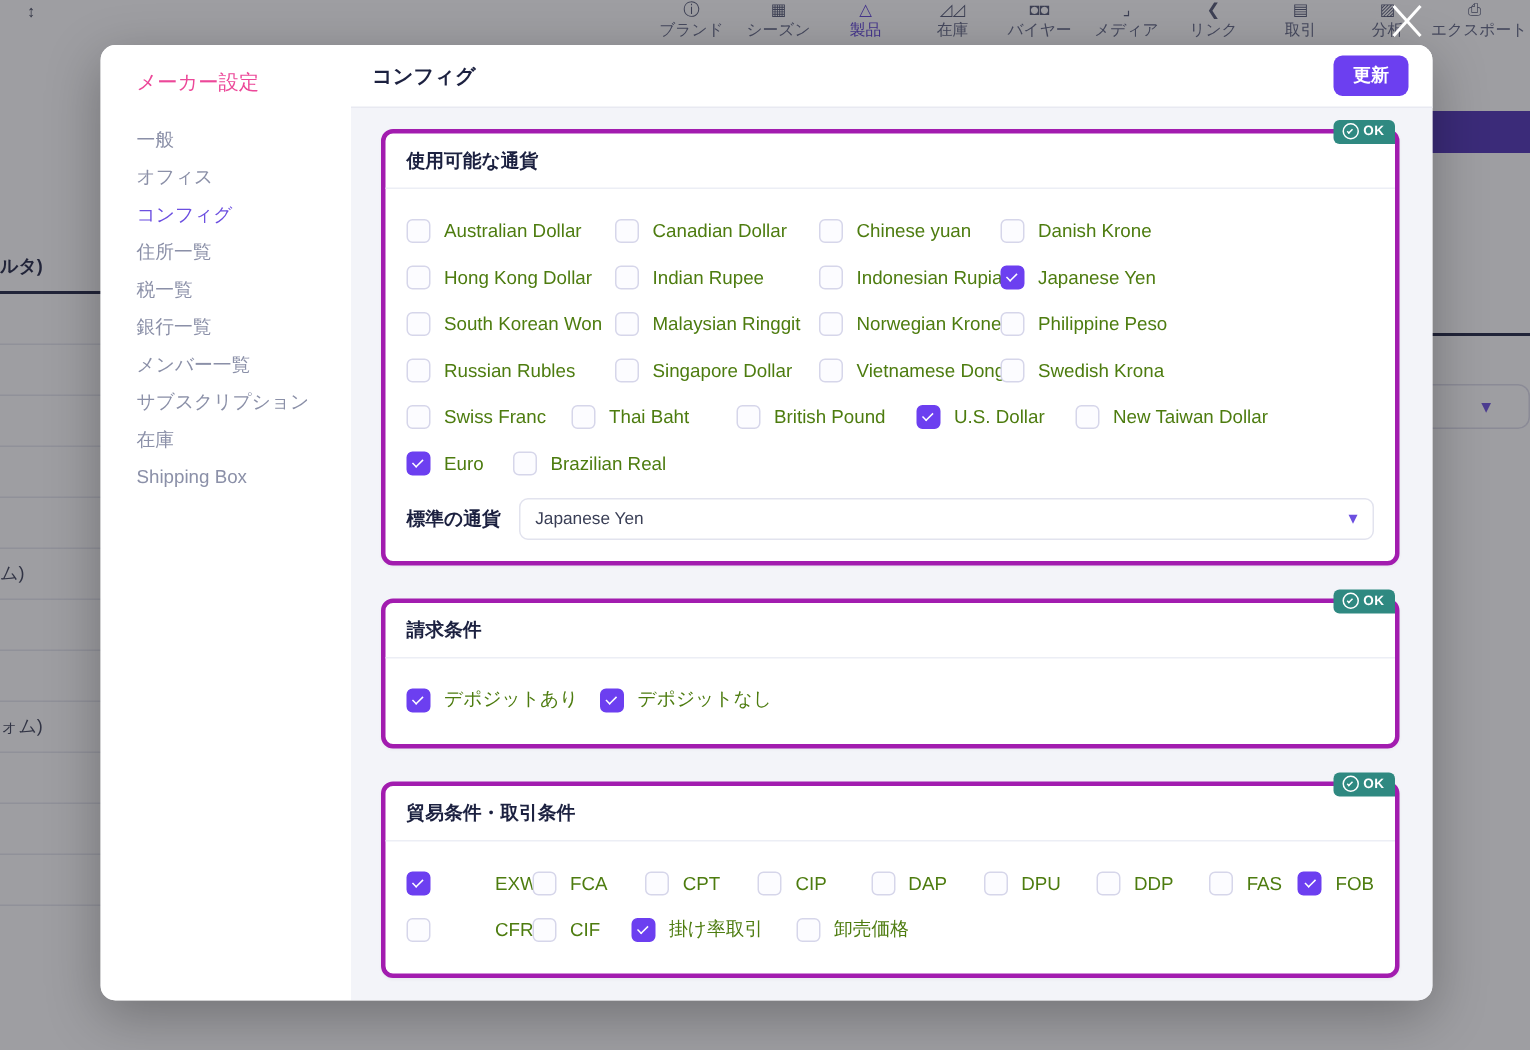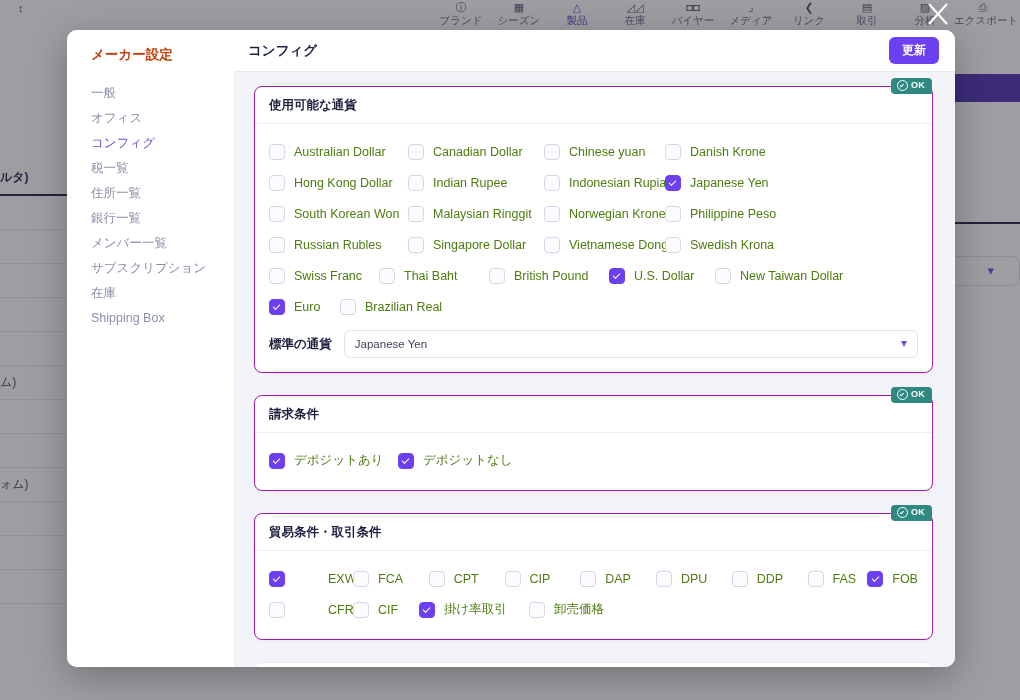--- a/index.html
+++ b/index.html
@@ -204,22 +204,22 @@
   
   #modal-sidebar {
     width: 167px;
     background: #ffffff;
     padding: 16px 0 0 24px;
     box-sizing: border-box;
     flex: 0 0 167px;
   }
   .side-title {
     font-size: 13.5px;
-    font-weight: 700;
-    color: #c2410c;
+    font-weight: 400;
+    color: #ec4899;
     margin-bottom: 17px;
   }
   .side-item {
     font-size: 12.5px;
     color: #8b90a8;
     line-height: 25px;
     white-space: nowrap;
     cursor: pointer;
   }
   .side-item.active { color: #6c4fe0; }
@@ -265,21 +265,21 @@
     overflow: hidden;
     padding: 14px 22px 0 20px;
     box-sizing: border-box;
   }
 
   
   .card {
     position: relative;
     background: #ffffff;
     border-radius: 8px;
-    border: 1px solid #a21caf;
+    border: 3px solid #a21caf;
     margin-bottom: 22px;
     box-shadow: 0 1px 2px rgba(30,30,60,0.04);
   }
   .card-head {
     height: 36px;
     line-height: 36px;
     padding-left: 14px;
     font-size: 12.5px;
     font-weight: 700;
     color: #1c2140;
@@ -523,22 +523,22 @@
   </svg>
 </div>
 
 <div id="modal">
 
   <div id="modal-sidebar">
     <div class="side-title">メーカー設定</div>
     <div class="side-item">一般</div>
     <div class="side-item">オフィス</div>
     <div class="side-item active">コンフィグ</div>
+    <div class="side-item">住所一覧</div>
     <div class="side-item">税一覧</div>
-    <div class="side-item">住所一覧</div>
     <div class="side-item">銀行一覧</div>
     <div class="side-item">メンバー一覧</div>
     <div class="side-item">サブスクリプション</div>
     <div class="side-item">在庫</div>
     <div class="side-item">Shipping Box</div>
   </div>
 
   <div id="modal-main">
 
     <div class="main-head">

